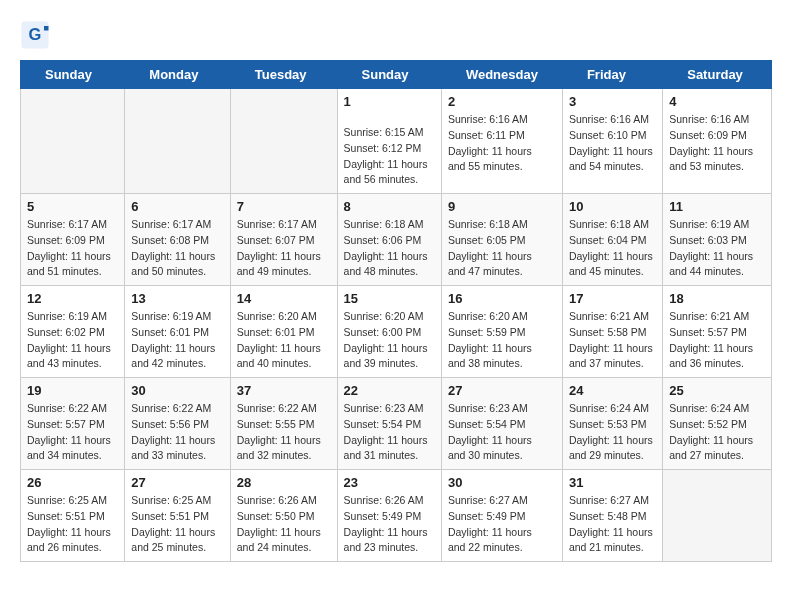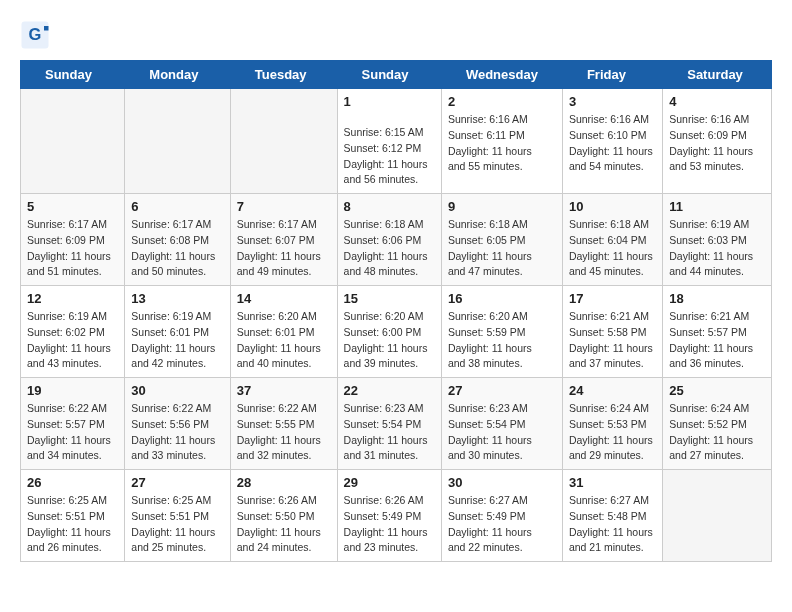--- a/index.html
+++ b/index.html
@@ -315,21 +315,21 @@
 and 25 minutes.</div>
         </td>
         <td>
           <span class="day-number">28</span>
           <div class="day-info" style="white-space: pre-line;">Sunrise: 6:26 AM
 Sunset: 5:50 PM
 Daylight: 11 hours
 and 24 minutes.</div>
         </td>
         <td>
-          <span class="day-number">29</span>
+          <span class="day-number">23</span>
           <div class="day-info" style="white-space: pre-line;">Sunrise: 6:26 AM
 Sunset: 5:49 PM
 Daylight: 11 hours
 and 23 minutes.</div>
         </td>
         <td>
           <span class="day-number">30</span>
           <div class="day-info" style="white-space: pre-line;">Sunrise: 6:27 AM
 Sunset: 5:49 PM
 Daylight: 11 hours

